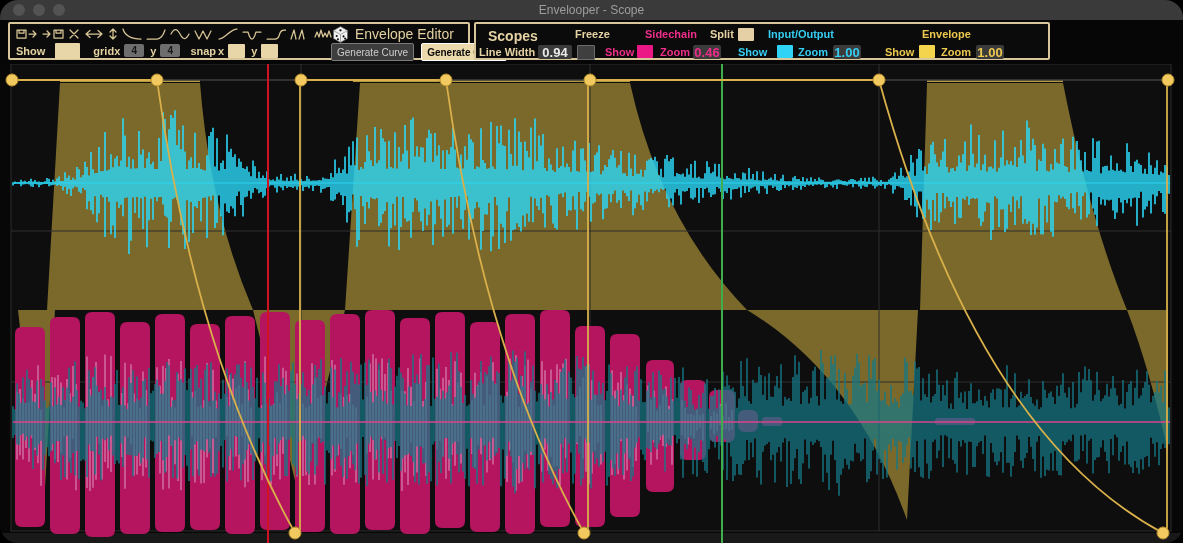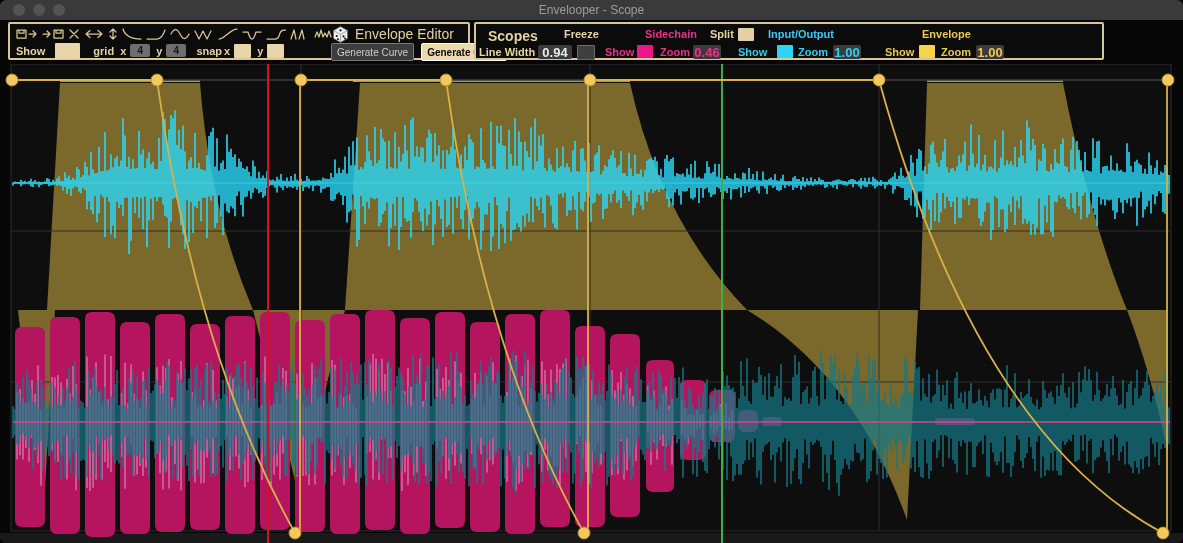--- a/index.html
+++ b/index.html
@@ -1,23 +1,23 @@
 <!DOCTYPE html>
 <html><head>
 <meta charset="utf-8">
 <style>
   html,body{margin:0;padding:0;background:#000;}
-  .window{position:relative;width:1183px;height:543px;background:#070707;border-radius:6px;overflow:hidden;font-family:"Liberation Sans",sans-serif;}
+  .window{position:relative;width:1183px;height:543px;background:#070707;border-radius:18px;overflow:hidden;font-family:"Liberation Sans",sans-serif;}
   .titlebar{position:absolute;left:0;top:0;width:100%;height:20px;background:#3a3a3a;z-index:30;}
   .titlebar .title{position:absolute;left:0;right:0;top:3px;text-align:center;font-size:12px;color:#9c9c9c;}
   .tl{position:absolute;top:4px;width:12px;height:12px;border-radius:50%;background:#535353;}
   .toolbar{position:absolute;left:0;top:20px;width:100%;height:44px;background:#060606;z-index:20;}
   .panel{position:absolute;top:2px;height:38px;border:2px solid #d8c69a;border-radius:2px;background:#0b0b0b;box-sizing:border-box;}
   #left-panel{left:8px;width:462px;}
-  #right-panel{left:474px;width:630px;}
+  #right-panel{left:474px;width:576px;}
   .iconrow{position:absolute;left:6px;top:2px;display:flex;align-items:center;gap:4px;height:15px;}
   .ticon{display:inline-flex;align-items:center;justify-content:center;cursor:pointer;}
   .ticon svg{display:block;}
   .ctlrow{position:absolute;left:6px;top:19px;display:flex;align-items:center;height:15px;}
   .lbl{color:#e6d3a4;font-size:11px;font-weight:700;white-space:nowrap;}
   .sw{display:inline-block;border-radius:1px;}
   .valbox{display:inline-flex;align-items:center;justify-content:center;background:#6e6e6e;color:#161616;font-size:10px;font-weight:700;border-radius:2px;}
   .edhead{position:absolute;left:322px;top:2px;display:flex;gap:6px;}
   .edtitle{color:#e4d1a2;font-size:14px;font-weight:400;white-space:nowrap;}
   .genrow{position:absolute;left:321px;top:19px;display:flex;gap:7px;}
@@ -166,21 +166,21 @@
           <span class="ticon">
             <svg width="20" height="14" viewBox="0 0 20 14">
               <path d="M1,10 l2,-5 2,5 2,-7 2,7 2,-4 2,4 2,-6 2,6" fill="none" stroke="#d8c596" stroke-width="1.25" stroke-linejoin="round" stroke-linecap="round"></path>
             </svg>
           </span>
         </div>
 
       <div class="ctlrow">
         <span class="lbl" style="margin-right:10px">Show</span>
         <span class="sw" style="width:25px;height:16px;background:#e8d6a8;margin-right:13px"></span>
-        <span class="lbl" style="margin-right:6px">grid</span>
+        <span class="lbl" style="">grid</span>
         <span class="lbl" style="margin-right:4px">x</span>
         <span class="valbox" style="width:20px;height:13px;margin-right:6px">4</span>
         <span class="lbl" style="margin-right:4px">y</span>
         <span class="valbox" style="width:20px;height:13px;margin-right:10px">4</span>
         <span class="lbl" style="margin-right:2px">snap</span>
         <span class="lbl" style="margin-right:4px">x</span>
         <span class="sw" style="width:17px;height:14px;background:#e8d6a8;margin-right:6px"></span>
         <span class="lbl" style="margin-right:4px">y</span>
         <span class="sw" style="width:17px;height:14px;background:#e8d6a8"></span>
       </div>
@@ -201,21 +201,21 @@
       </div>
 
       <div class="genrow">
         <span class="genbtn gen-curve">Generate Curve</span>
         <span class="genbtn gen-gates">Generate Gates</span>
       </div>
     </div>
 
     <div class="panel" id="right-panel">
       <span class="rp-item rp-r1 tan scopes-title" style="left:12px">Scopes</span>
-      <span class="rp-item rp-r1 tan" style="left:88px">Freeze</span>
+      <span class="rp-item rp-r1 tan" style="left:99px">Freeze</span>
       <span class="rp-item rp-r1 mag" style="left:169px">Sidechain</span>
       <span class="rp-item rp-r1 tan" style="left:234px">Split</span>
       <span class="rp-sw rp-r1" style="left:262px;top:4px;background:#e4d0a4"></span>
       <span class="rp-item rp-r1 cya" style="left:292px">Input/Output</span>
       <span class="rp-item rp-r1 yel" style="left:446px">Envelope</span>
 
       <span class="rp-item rp-r2 tan" style="left:3px">Line Width</span>
       <span class="rp-box" style="left:62px;top:21px;width:34px;color:#eaeaea">0.94</span>
       <span class="rp-sw" style="left:101px;top:21px;background:#3f3f3f;border:1px solid #6b6b6b"></span>
       <span class="rp-item rp-r2 mag" style="left:129px">Show</span>

